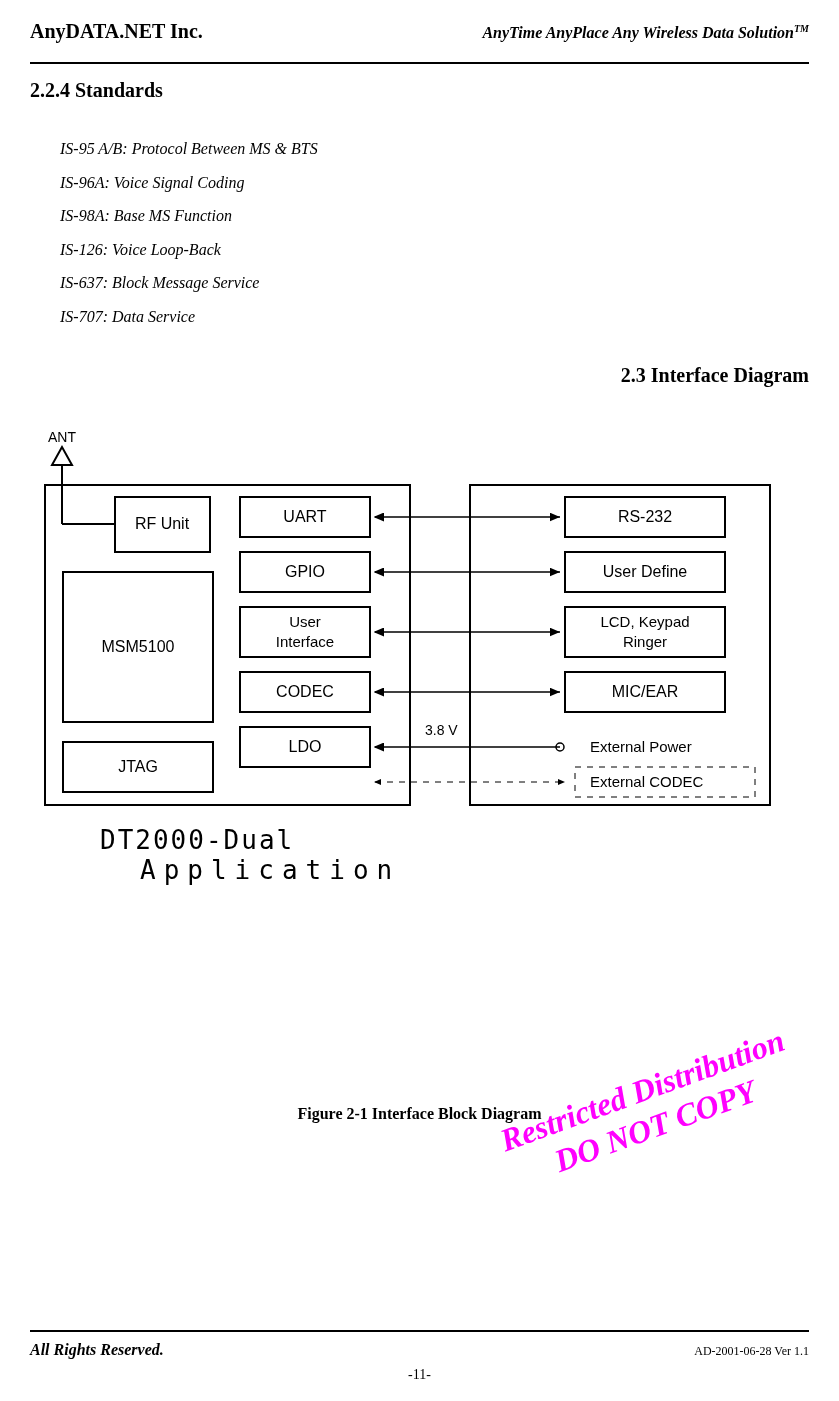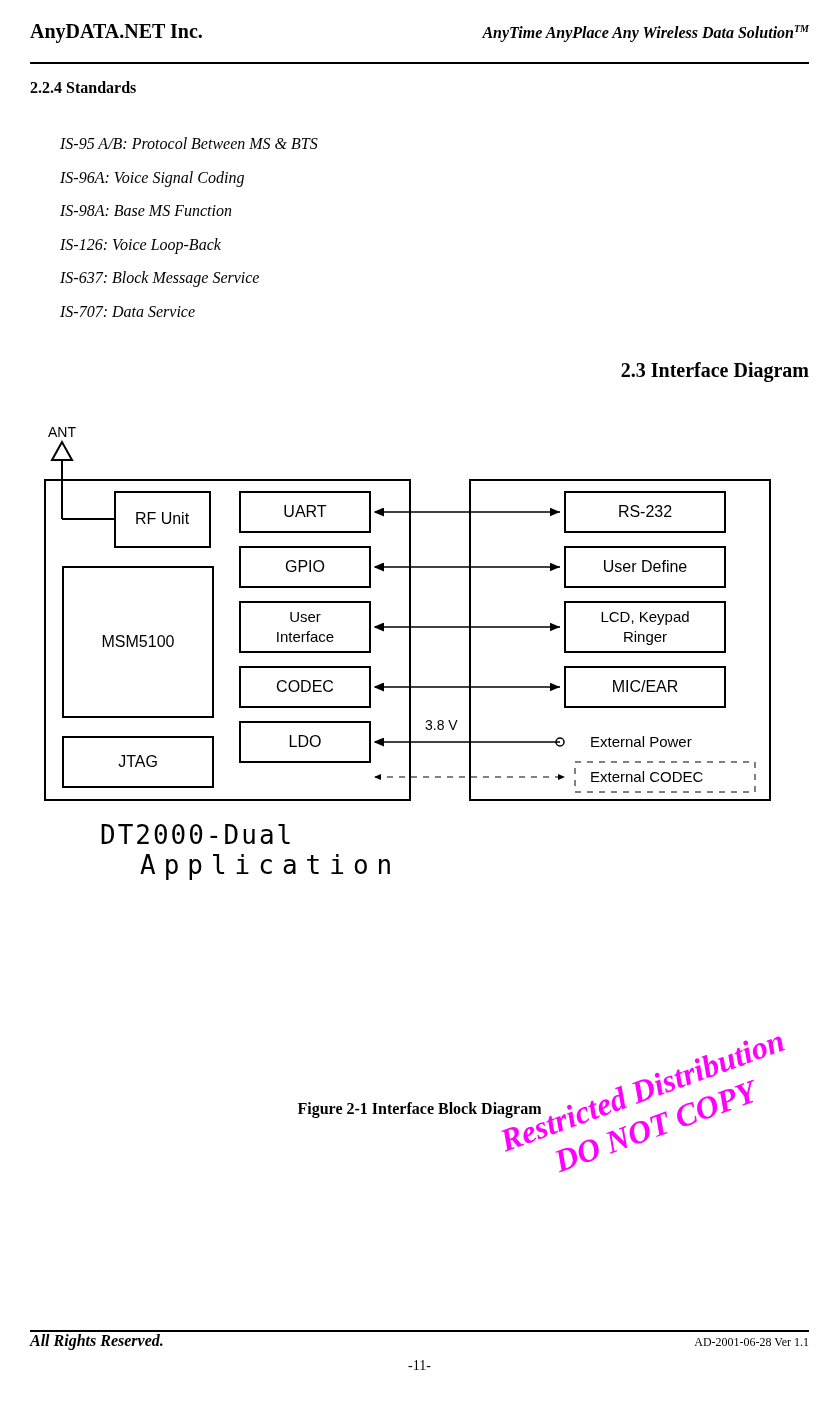--- a/index.html
+++ b/index.html
@@ -26,21 +26,21 @@
       font-weight: bold;
       font-style: italic;
       font-size: 16px;
       margin-left: 35px;
     }
     .header-right sup {
       font-size: 10px;
     }
     .section-heading {
       font-weight: bold;
-      font-size: 16px;
+      font-size: 20px;
       margin-bottom: 30px;
     }
     .standards-list {
       margin-left: 30px;
       font-size: 16px;
       line-height: 2.1;
       font-style: italic;
     }
     .main-heading {
       font-weight: bold;
@@ -94,21 +94,21 @@
       position: absolute;
       top: 1330px;
       left: 30px;
       right: 30px;
     }
     .footer-line {
       border-top: 2px solid black;
       display: flex;
       justify-content: space-between;
       align-items: baseline;
-      padding-top: 0;
+      padding-top: 9px;
     }
     .footer-left {
       font-weight: bold;
       font-style: italic;
       font-size: 16px;
     }
     .footer-right {
       font-size: 12px;
     }
     .footer-center {

